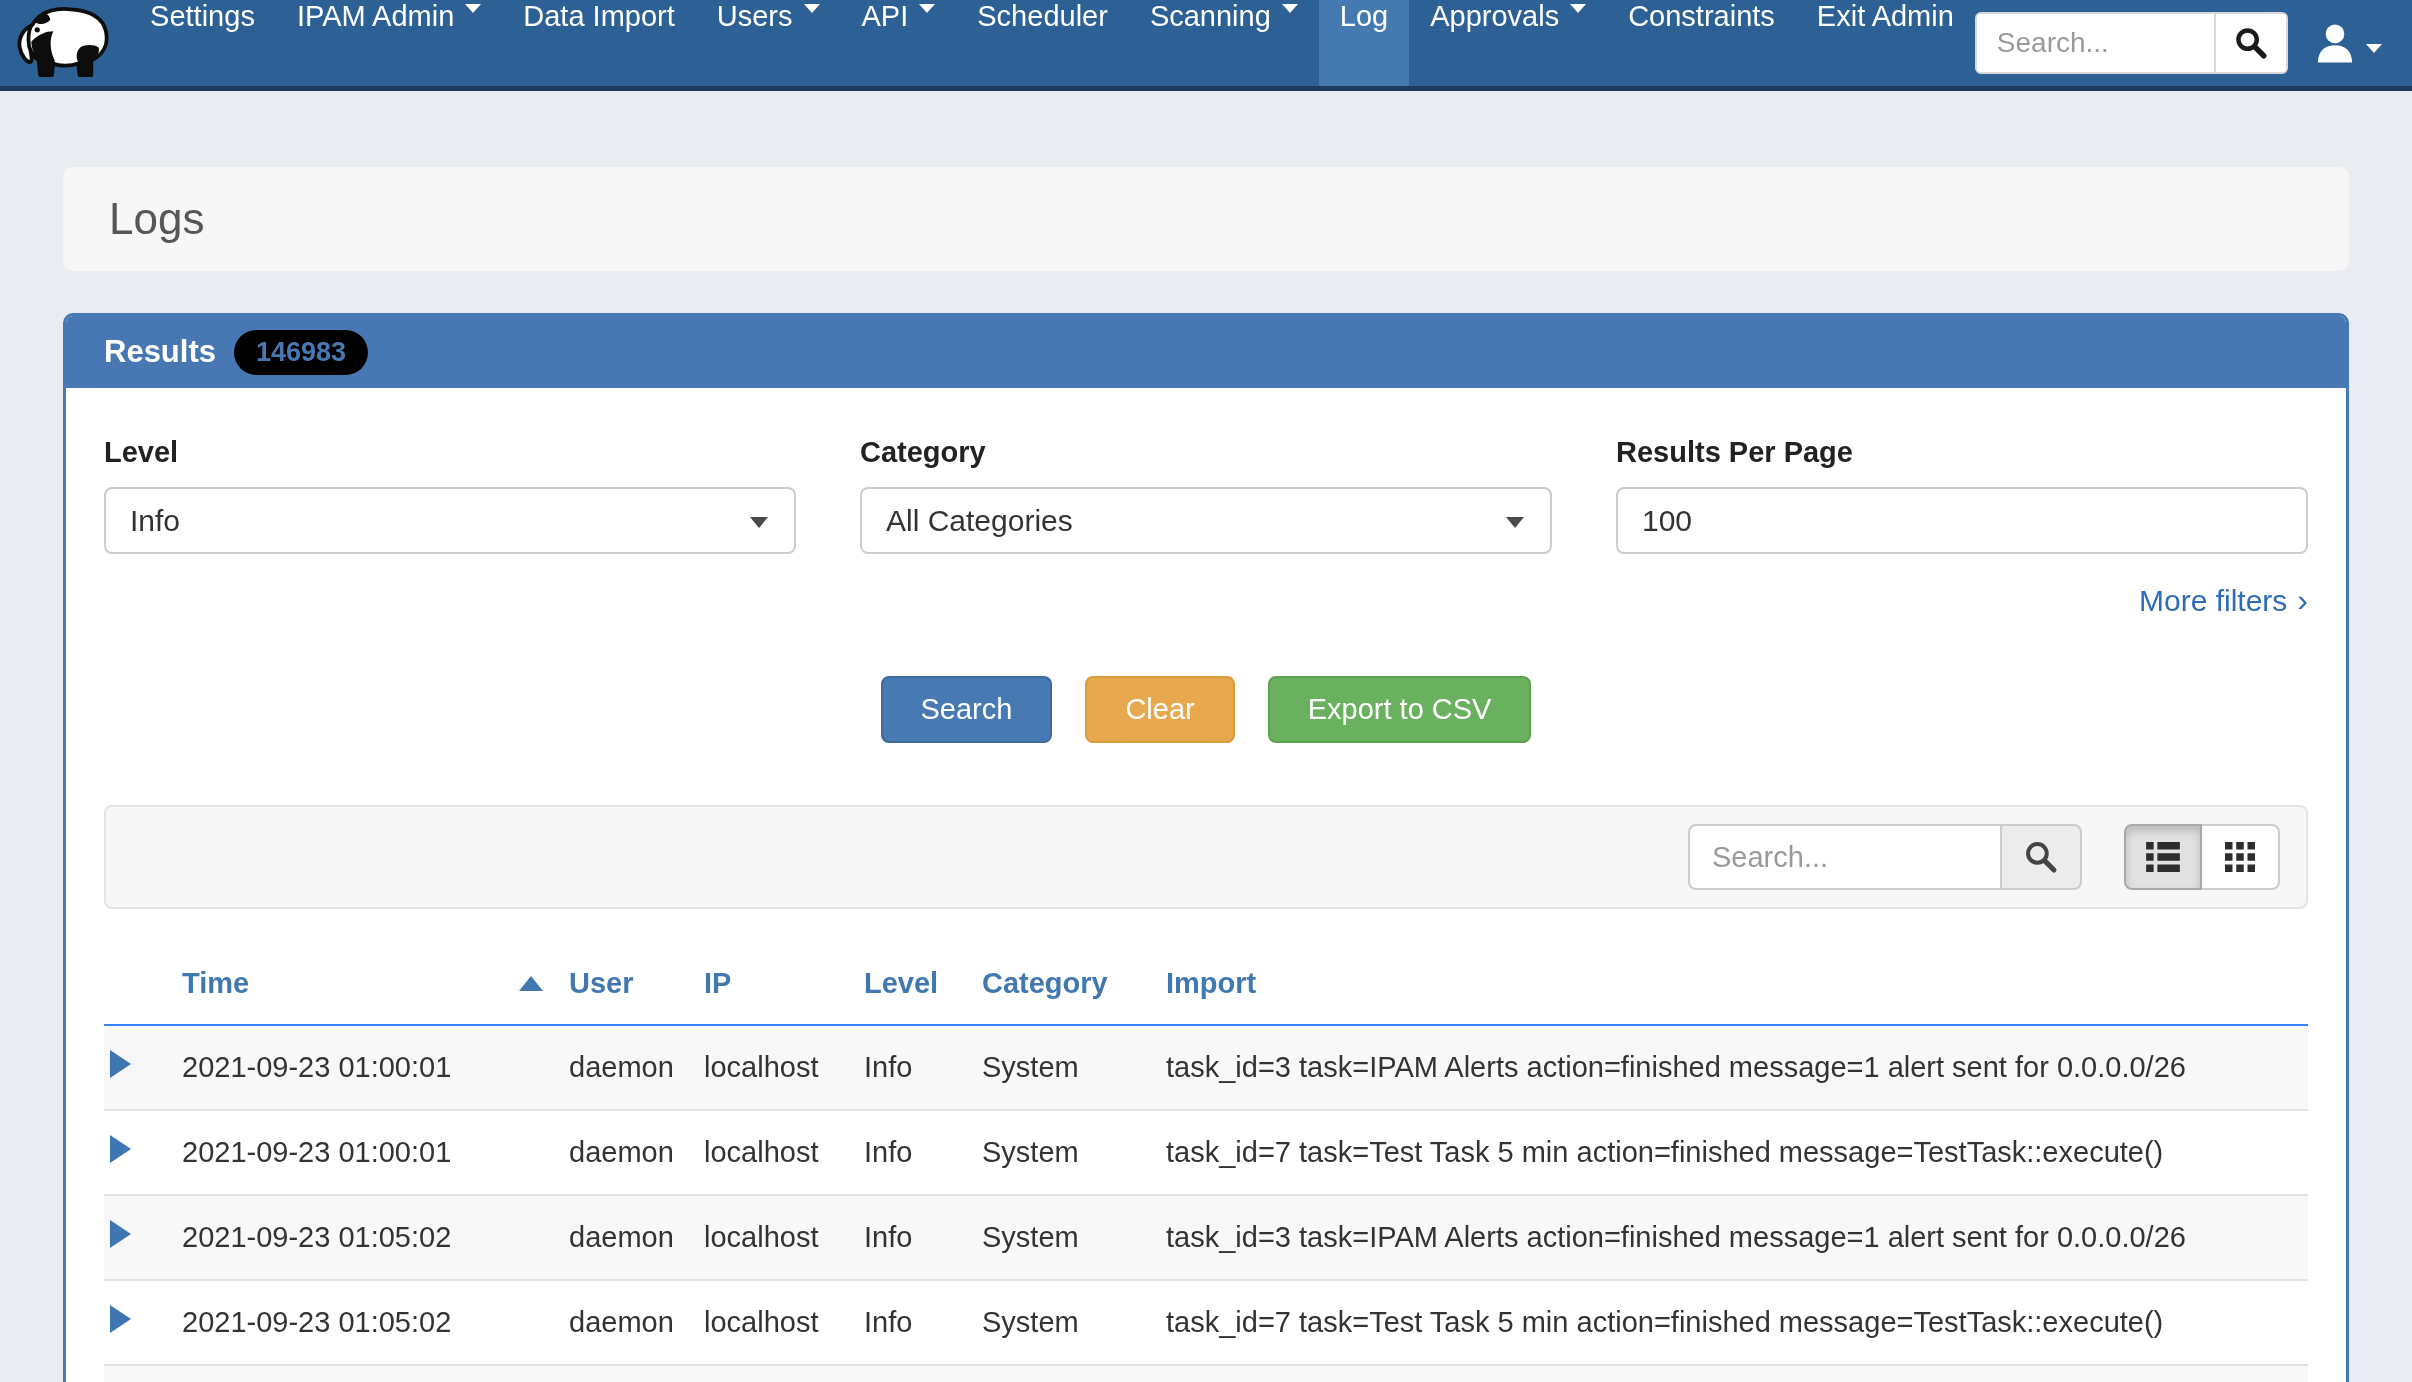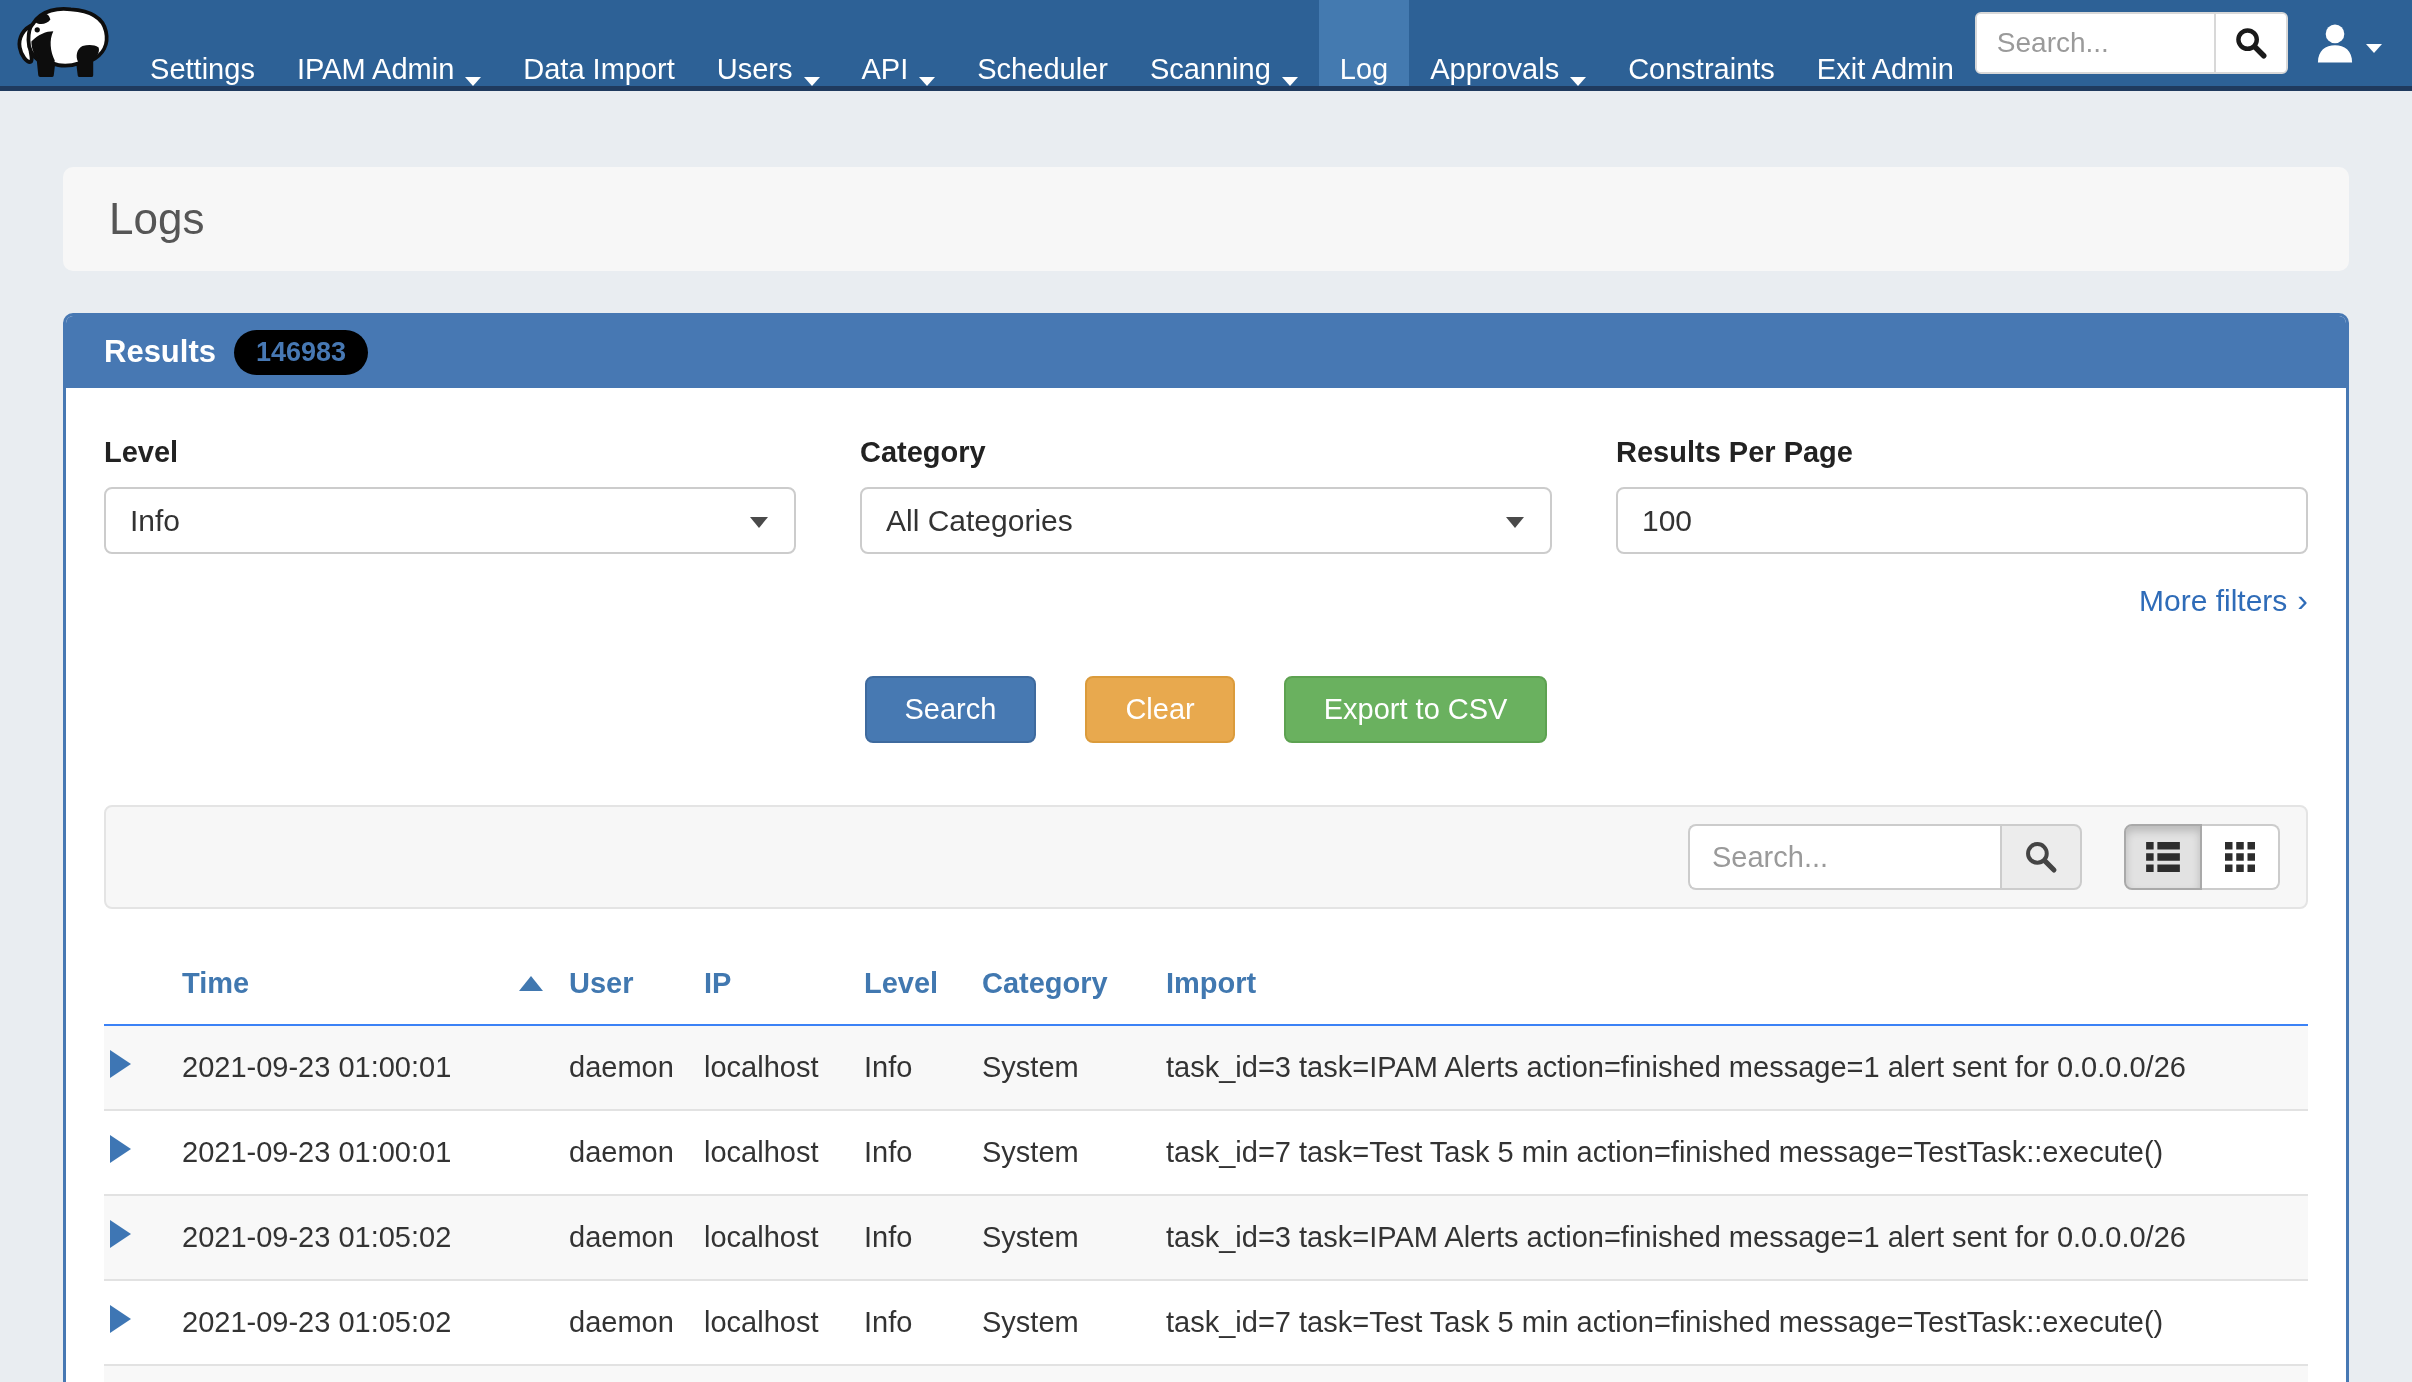--- a/index.html
+++ b/index.html
@@ -12,21 +12,21 @@
 
   
   .navbar {
     height: 91px; background: #2d6196; border-bottom: 5px solid #1f3a5e;
     display: flex; align-items: stretch;
   }
   .navbar-logo { width: 152px; display: flex; align-items: center; justify-content: center; }
   .navbar-logo svg { height: 76px; width: 120px; }
   .nav-items { display: flex; list-style: none; align-items: stretch; }
   .nav-item {
-    display: flex; align-items: flex-end; padding: 0 21px;
+    display: flex; align-items: flex-start; padding: 0 21px;
     color: #ffffff; font-size: 29px; cursor: pointer; white-space: nowrap;
   }
   .nav-item.active { background: #447ab0; }
   .nav-caret {
     width: 0; height: 0; margin-left: 11px; margin-top: 4px;
     border-left: 8px solid transparent; border-right: 8px solid transparent;
     border-top: 9px solid #ffffff;
   }
   .nav-search {
     margin-left: auto; align-self: center; display: flex;
@@ -94,21 +94,21 @@
   }
   input.control { cursor: text; font-family: inherit; outline: none; }
 
   .more-filters { text-align: right; margin-top: 28px; height: 42px; }
   .more-filters a {
     font-size: 30px; color: #2f6cb8; text-decoration: none; cursor: pointer;
   }
   .more-filters .chev { font-size: 32px; margin-left: 10px; }
 
   
-  .actions { display: flex; justify-content: center; gap: 49px; margin-top: 52px; }
+  .actions { display: flex; justify-content: center; gap: 33px; margin-top: 52px; }
   .btn {
     height: 67px; border-radius: 8px; font-size: 29px; color: #fff;
     padding: 0 38px; cursor: pointer; font-family: inherit;
   }
   .btn-search { background: #4779b2; border: 2px solid #3e6a9e; }
   .btn-clear  { background: #e8a94e; border: 2px solid #db9b3b; }
   .btn-export { background: #6ab15f; border: 2px solid #5da251; }
 
   
   .table-toolbar {

